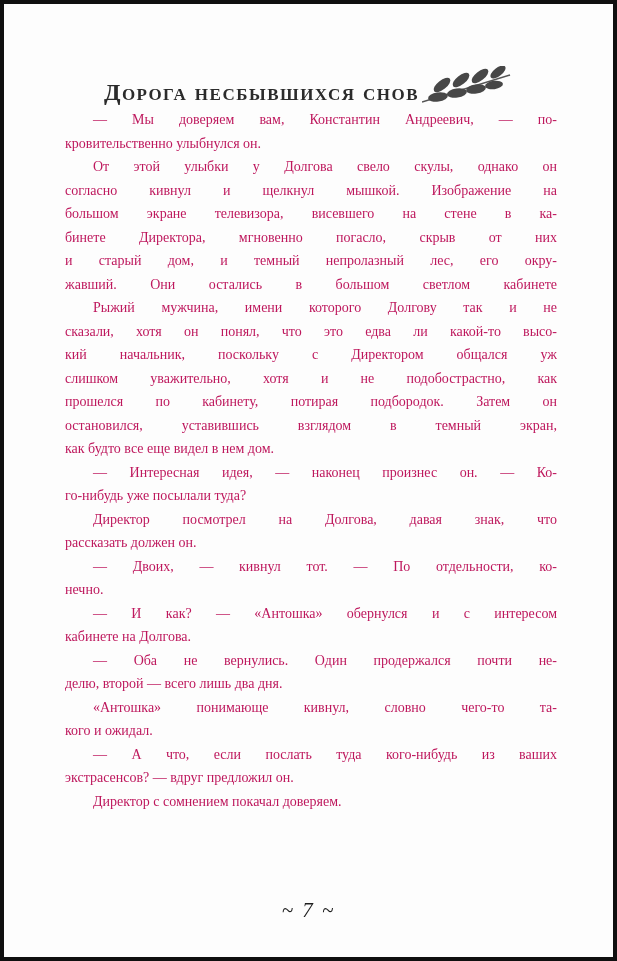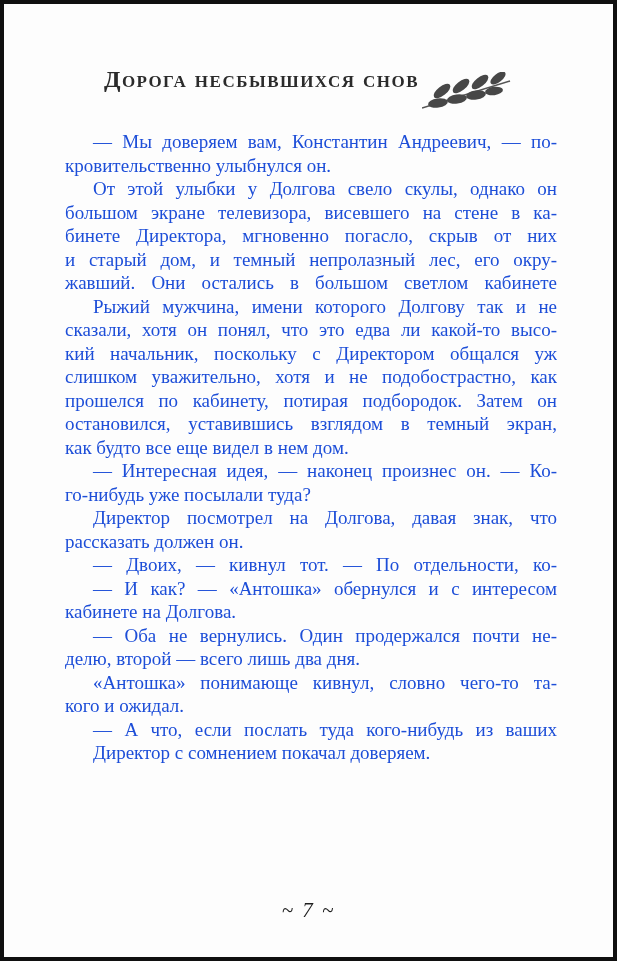--- a/index.html
+++ b/index.html
@@ -16,41 +16,41 @@
     border: 4px solid #101010;
     font-family: "Liberation Serif", "DejaVu Serif", serif;
     overflow: hidden;
   }
   .content {
     padding: 62px 60px 0 61px;
   }
   .header-row {
     display: flex;
     justify-content: center;
-    align-items: flex-start;
+    align-items: flex-end;
     gap: 3px;
     height: 40px;
-    margin-bottom: 24px;
+    margin-bottom: 2px;
   }
   .running-title {
     font-variant: small-caps;
     font-weight: bold;
     font-size: 24px;
     letter-spacing: 1.5px;
     color: #2b2b2b;
     white-space: nowrap;
   }
   .ornament {
     flex: 0 0 auto;
     margin-top: 6px;
   }
   .body-text {
-    font-size: 19px;
+    font-size: 14px;
     line-height: 23.5px;
-    color: #1d4ed8;
+    color: #be185d;
     width: 492px;
   }
   .para { margin: 0; }
   .line {
     text-align: justify;
     text-align-last: justify;
     white-space: normal;
   }
   .line.first { text-indent: 28px; }
   .line.para-end { text-align-last: left; }
@@ -89,20 +89,21 @@
       </svg>
     </div>
 
     <div class="body-text">
         <div class="para">
           <div class="line first">— Мы доверяем вам, Константин Андреевич, — по-</div>
           <div class="line para-end">кровительственно улыбнулся он.</div>
         </div>
         <div class="para">
           <div class="line first">От этой улыбки у Долгова свело скулы, однако он</div>
+          <div class="line">согласно кивнул и щелкнул мышкой. Изображение на</div>
           <div class="line">большом экране телевизора, висевшего на стене в ка-</div>
           <div class="line">бинете Директора, мгновенно погасло, скрыв от них</div>
           <div class="line">и старый дом, и темный непролазный лес, его окру-</div>
           <div class="line">жавший. Они остались в большом светлом кабинете</div>
         </div>
         <div class="para">
           <div class="line first">Рыжий мужчина, имени которого Долгову так и не</div>
           <div class="line">сказали, хотя он понял, что это едва ли какой-то высо-</div>
           <div class="line">кий начальник, поскольку с Директором общался уж</div>
           <div class="line">слишком уважительно, хотя и не подобострастно, как</div>
@@ -113,35 +114,37 @@
         <div class="para">
           <div class="line first">— Интересная идея, — наконец произнес он. — Ко-</div>
           <div class="line para-end">го-нибудь уже посылали туда?</div>
         </div>
         <div class="para">
           <div class="line first">Директор посмотрел на Долгова, давая знак, что</div>
           <div class="line para-end">рассказать должен он.</div>
         </div>
         <div class="para">
           <div class="line first">— Двоих, — кивнул тот. — По отдельности, ко-</div>
+          <div class="line para-end">нечно.</div>
         </div>
         <div class="para">
           <div class="line first">— И как? — «Антошка» обернулся и с интересом</div>
           <div class="line para-end">кабинете на Долгова.</div>
         </div>
         <div class="para">
           <div class="line first">— Оба не вернулись. Один продержался почти не-</div>
           <div class="line para-end">делю, второй — всего лишь два дня.</div>
         </div>
         <div class="para">
           <div class="line first">«Антошка» понимающе кивнул, словно чего-то та-</div>
           <div class="line para-end">кого и ожидал.</div>
         </div>
         <div class="para">
           <div class="line first">— А что, если послать туда кого-нибудь из ваших</div>
+          <div class="line para-end">экстрасенсов? — вдруг предложил он.</div>
         </div>
         <div class="para">
           <div class="line first para-end">Директор с сомнением покачал доверяем.</div>
         </div>
       </div>
 
   </div>
 
   <div class="footer">~ 7 ~</div>
 </div>

